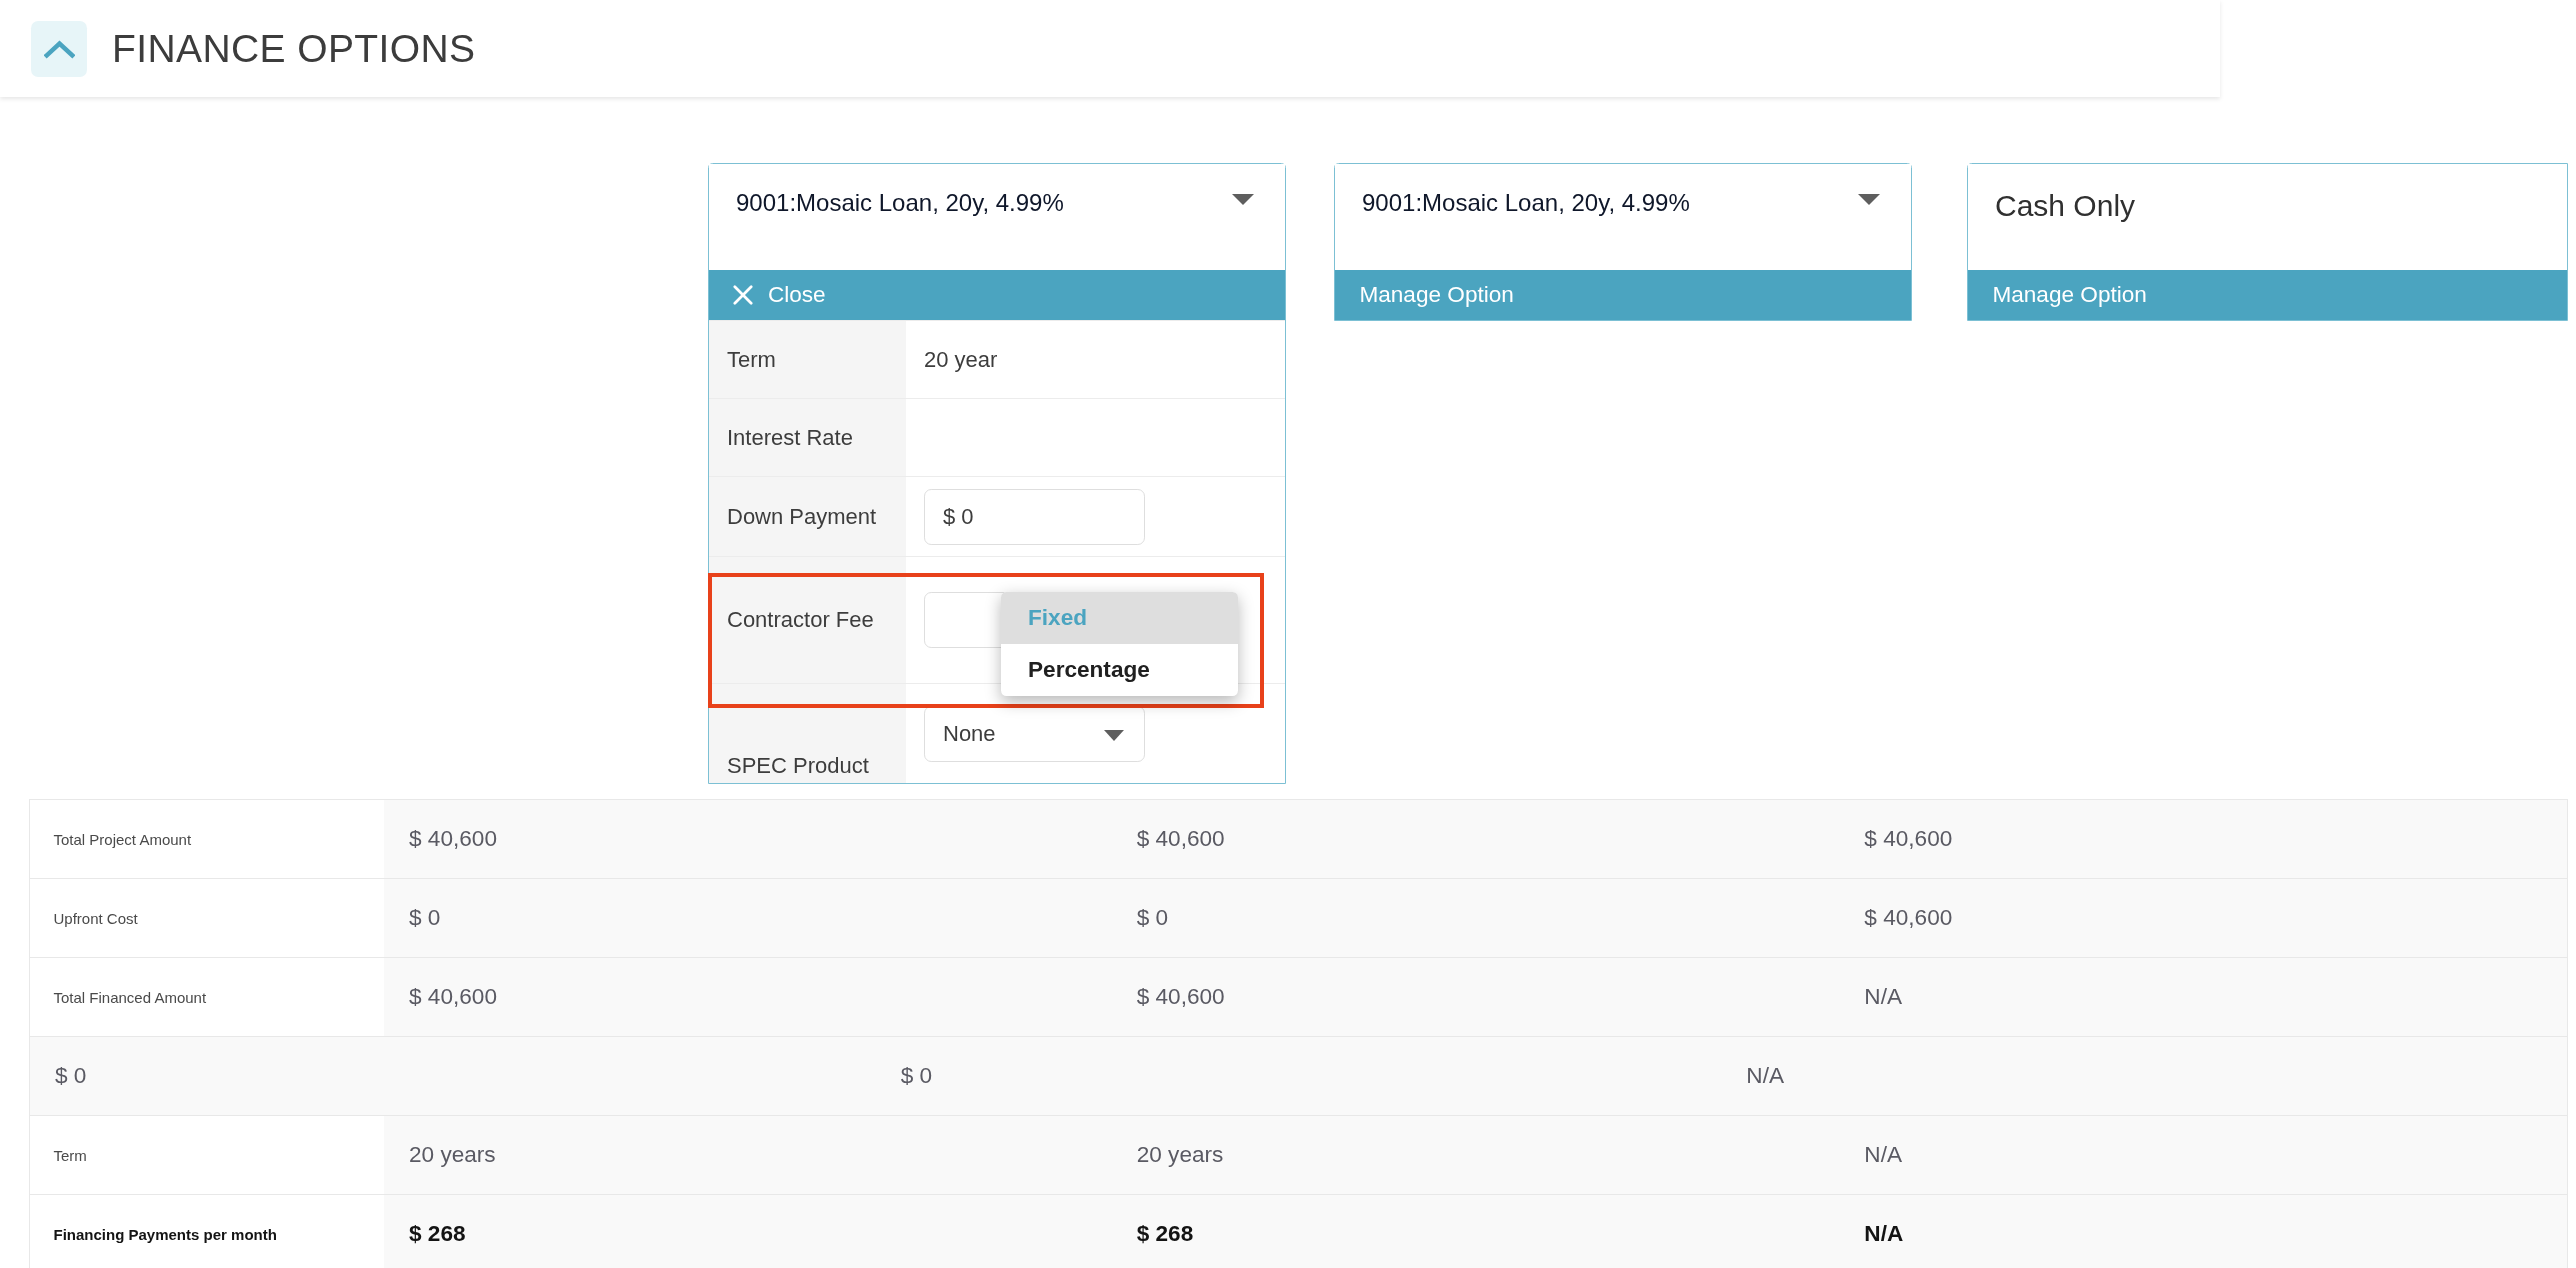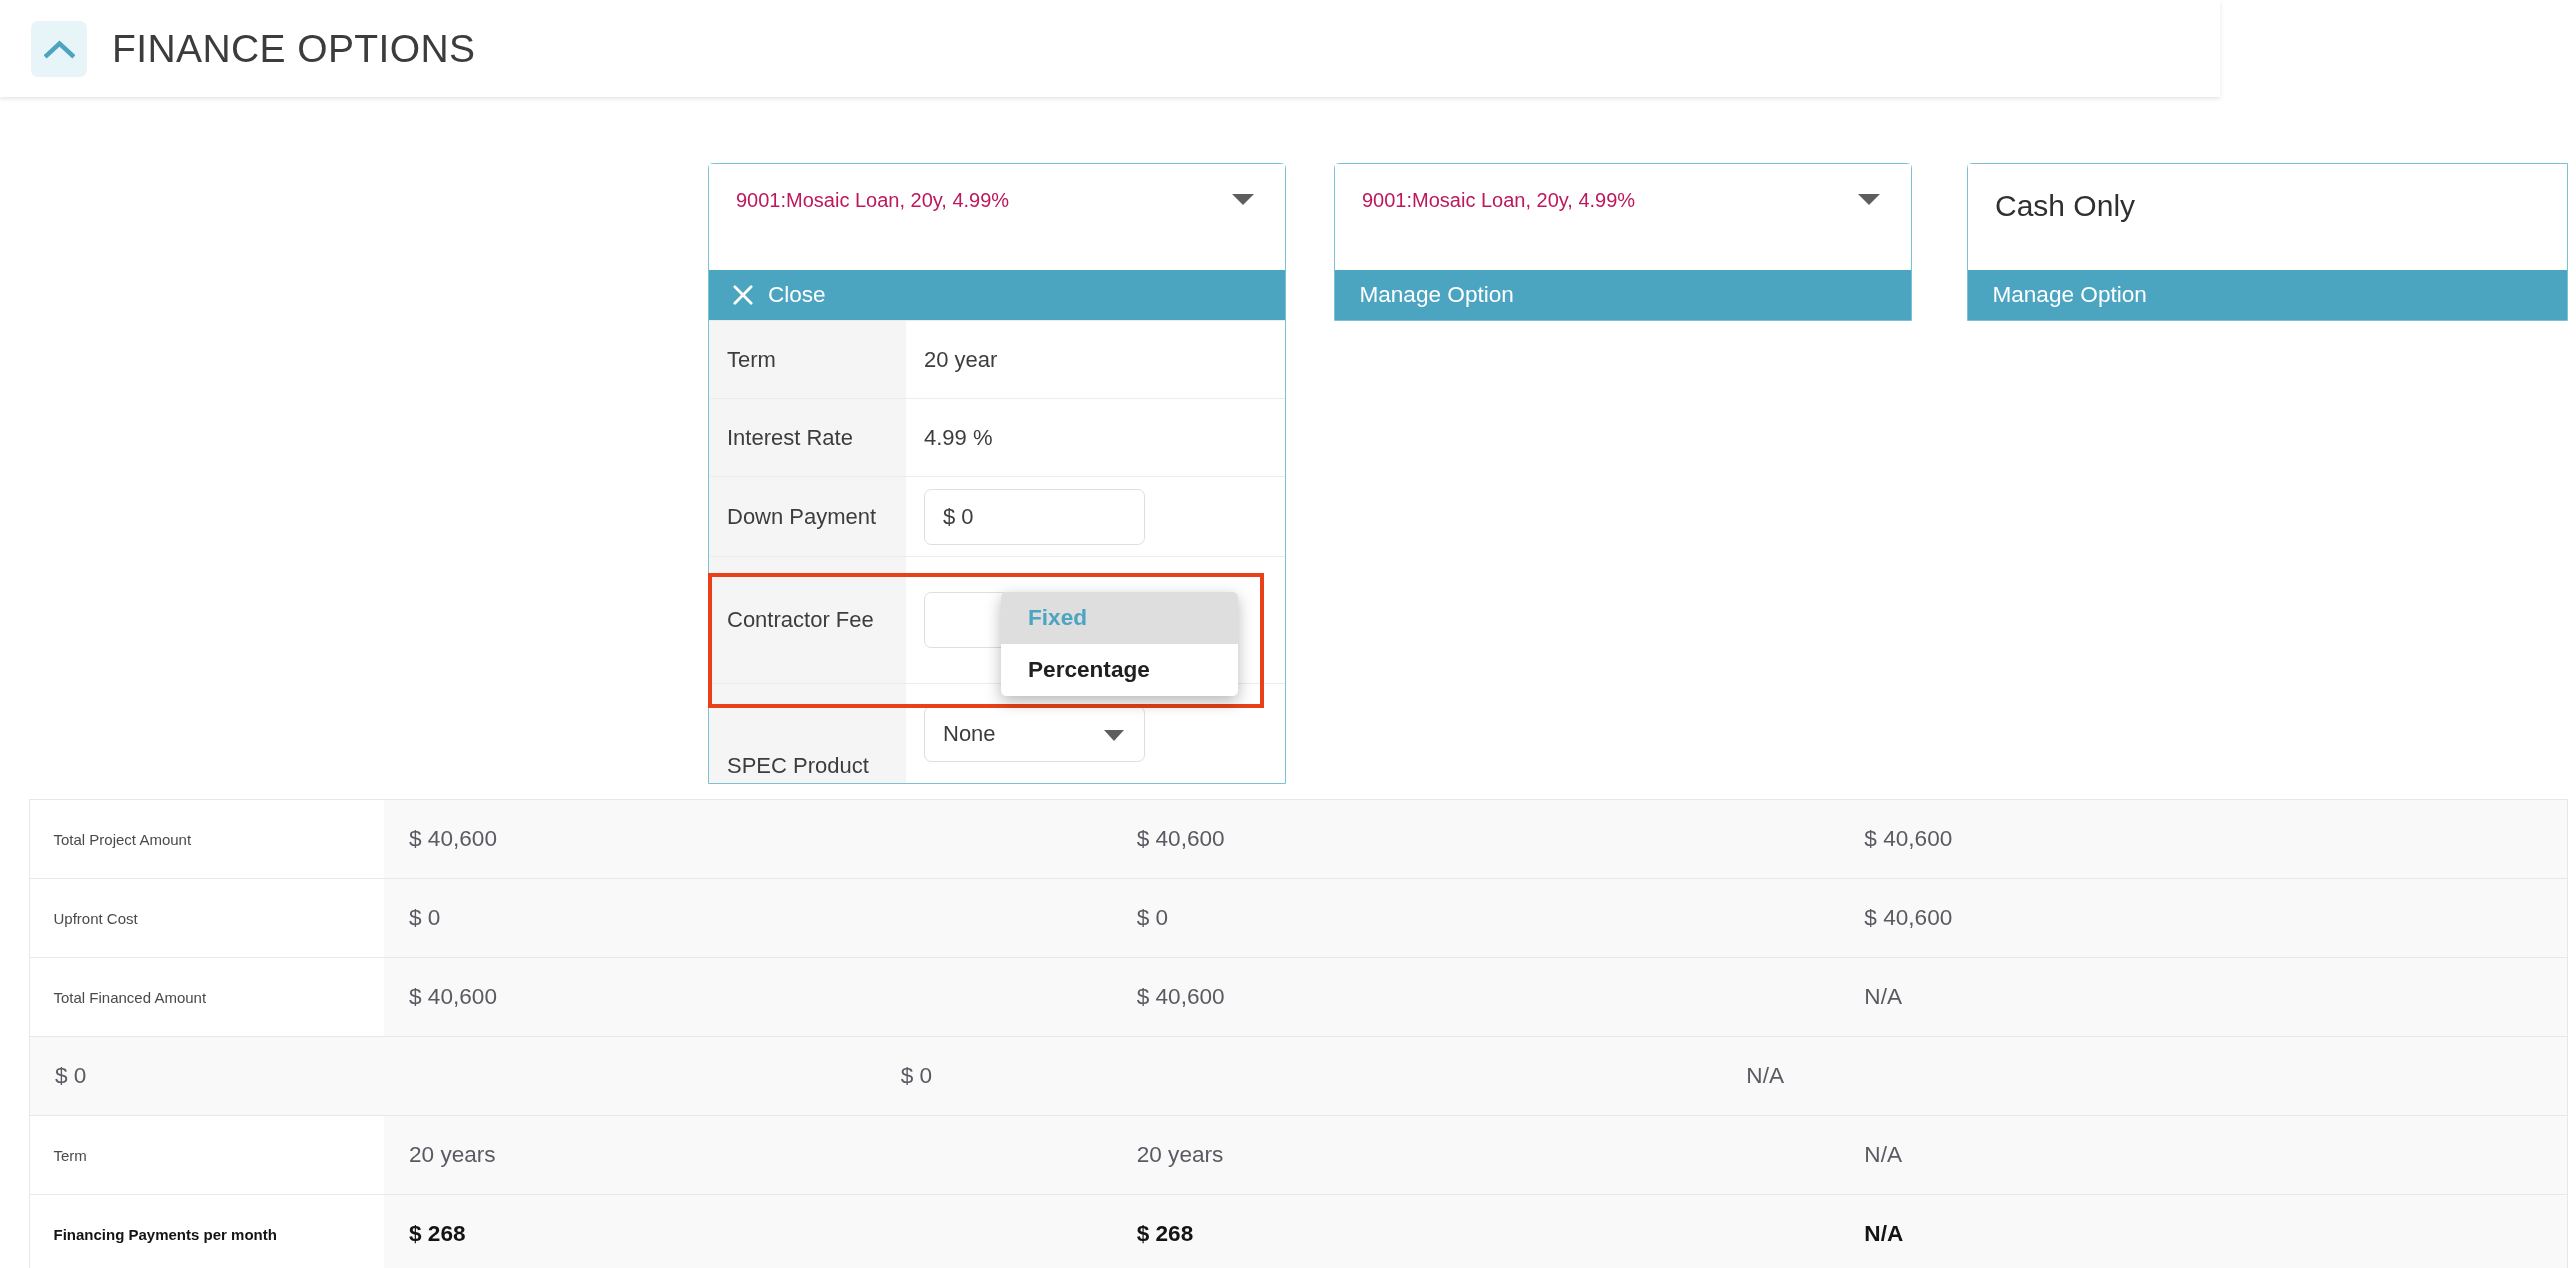--- a/index.html
+++ b/index.html
@@ -55,21 +55,21 @@
 
   .card-select {
     position:relative;
     height: 106px;
     display:flex; align-items:flex-start;
     padding: 25px 27px 0 27px;
     background:#fff;
     cursor:pointer;
   }
   .card-select .sel-text {
-    font-size: 20px; color: #be185d; font-weight: 400;
+    font-size: 24px; color: #0f172a; font-weight: 400;
     white-space:nowrap;
   }
   .caret-dn {
     position:absolute; right: 31px; top: 30px;
     width:0; height:0;
     border-left: 11px solid transparent;
     border-right: 11px solid transparent;
     border-top: 11.7px solid #5e5e5e;
   }
   .card-plain-title {
@@ -224,21 +224,20 @@
         <span>Close</span>
       </div>
 
       <div class="detail-row row-term">
         <div class="detail-label">Term</div>
         <div class="detail-value">20 year</div>
       </div>
 
       <div class="detail-row row-rate">
         <div class="detail-label">Interest Rate</div>
-        <div class="detail-value">4.99 %</div>
       </div>
 
       <div class="detail-row row-down">
         <div class="detail-label">Down Payment</div>
         <div class="detail-value">
           <div class="mini-input">$ 0</div>
         </div>
       </div>
 
       <div class="detail-row row-fee">

